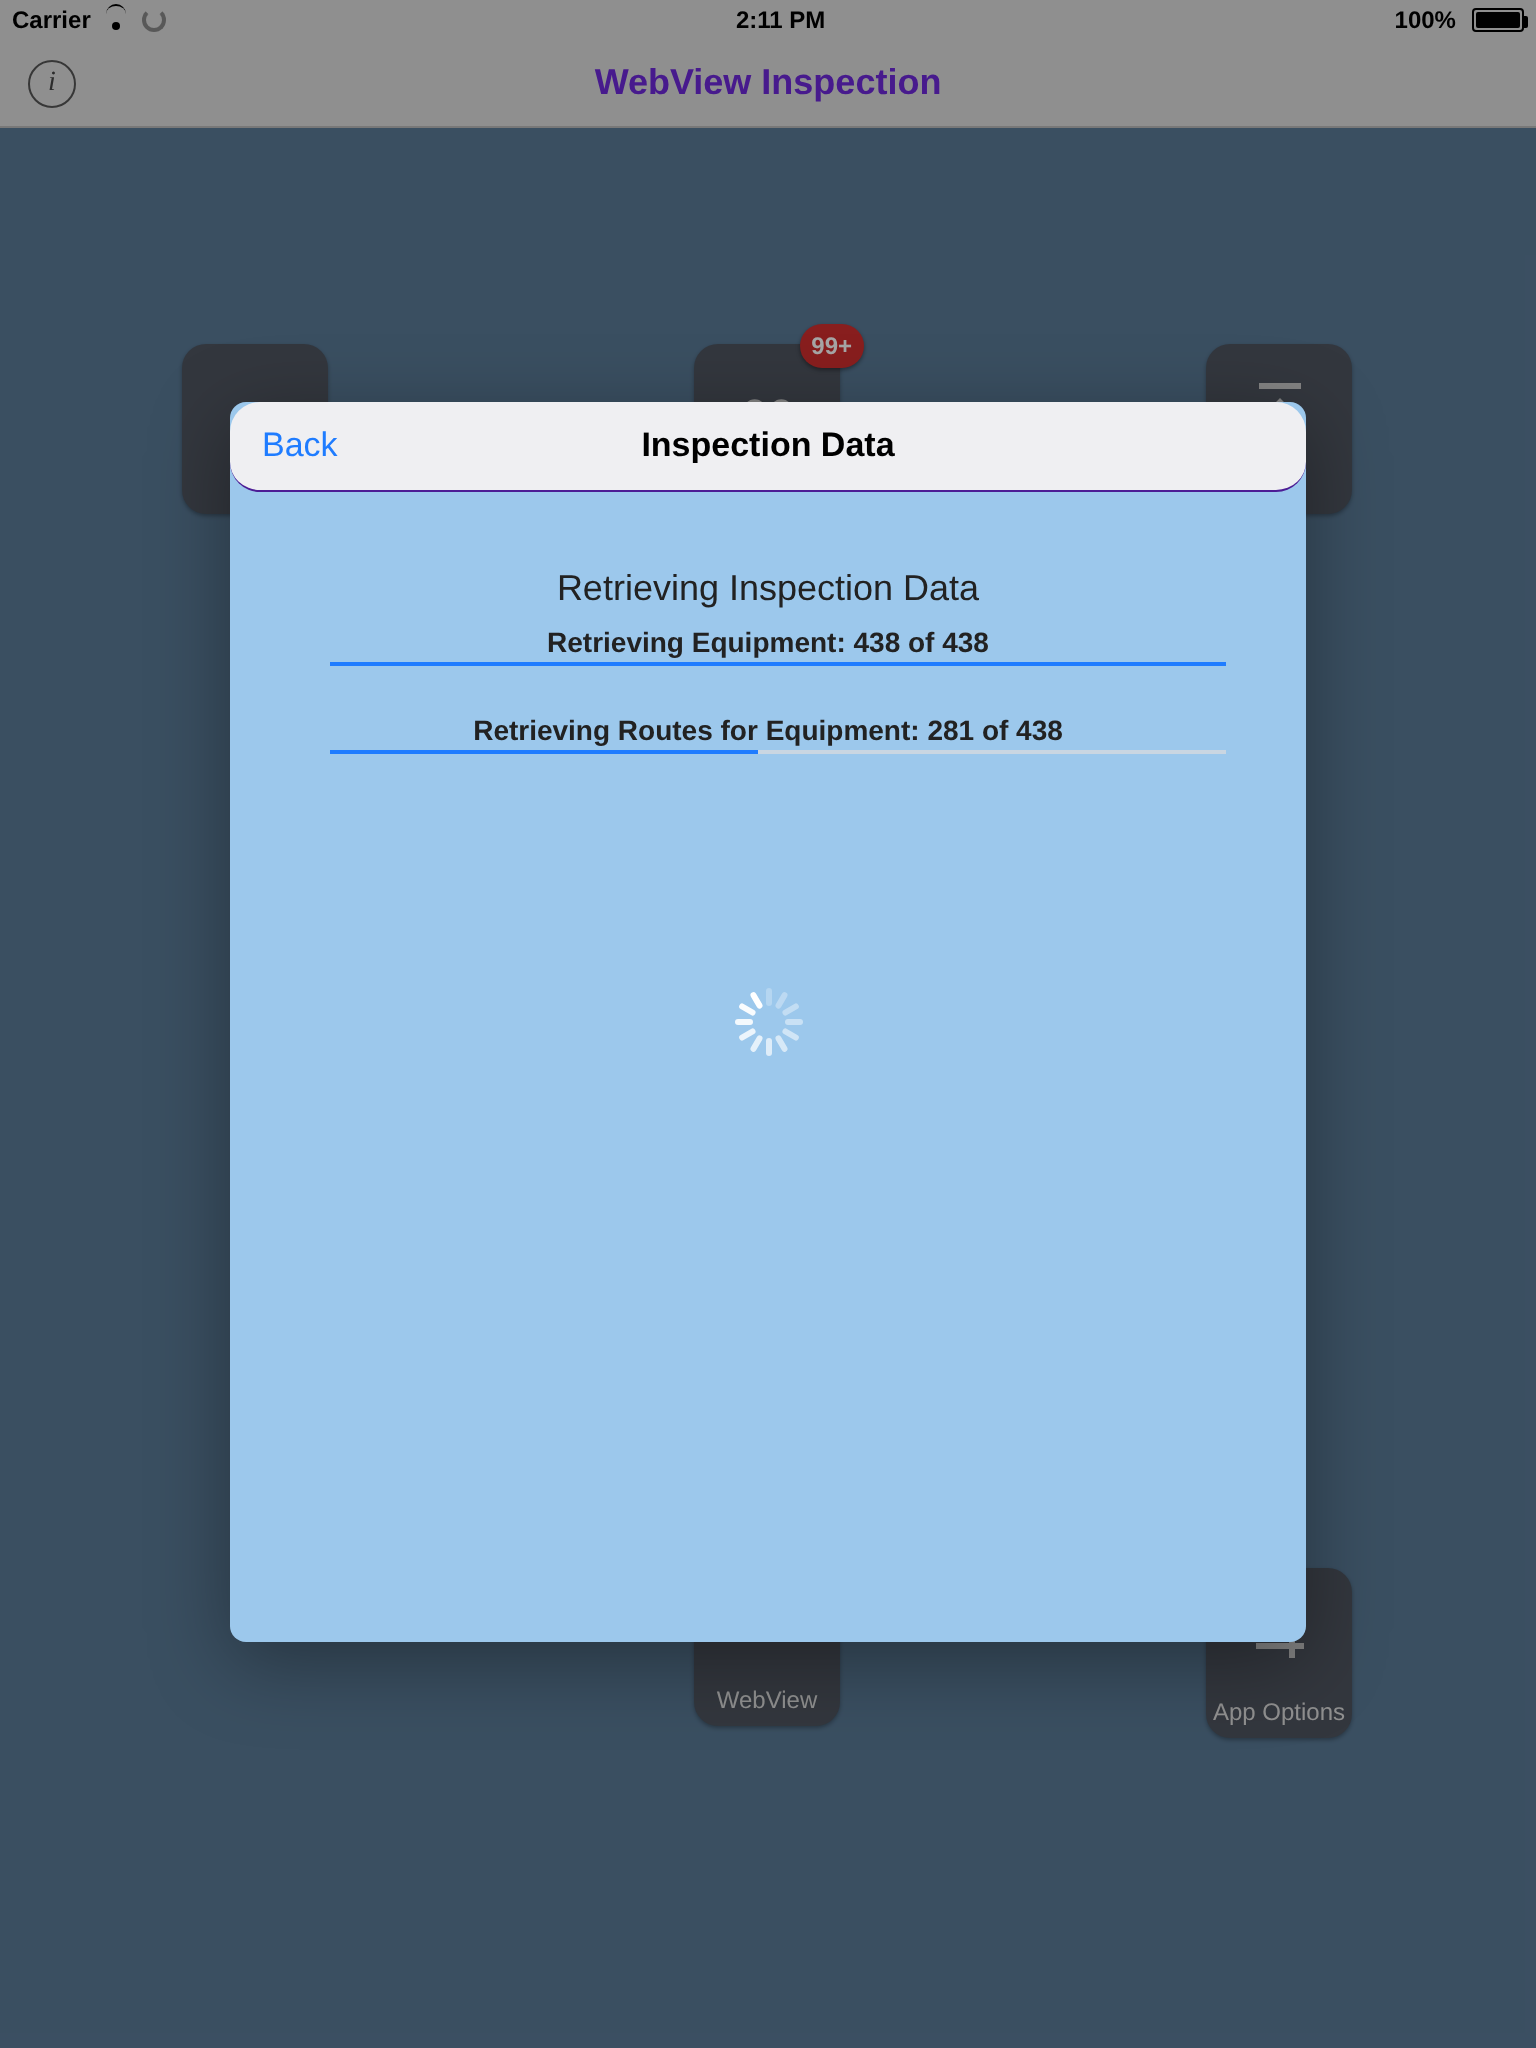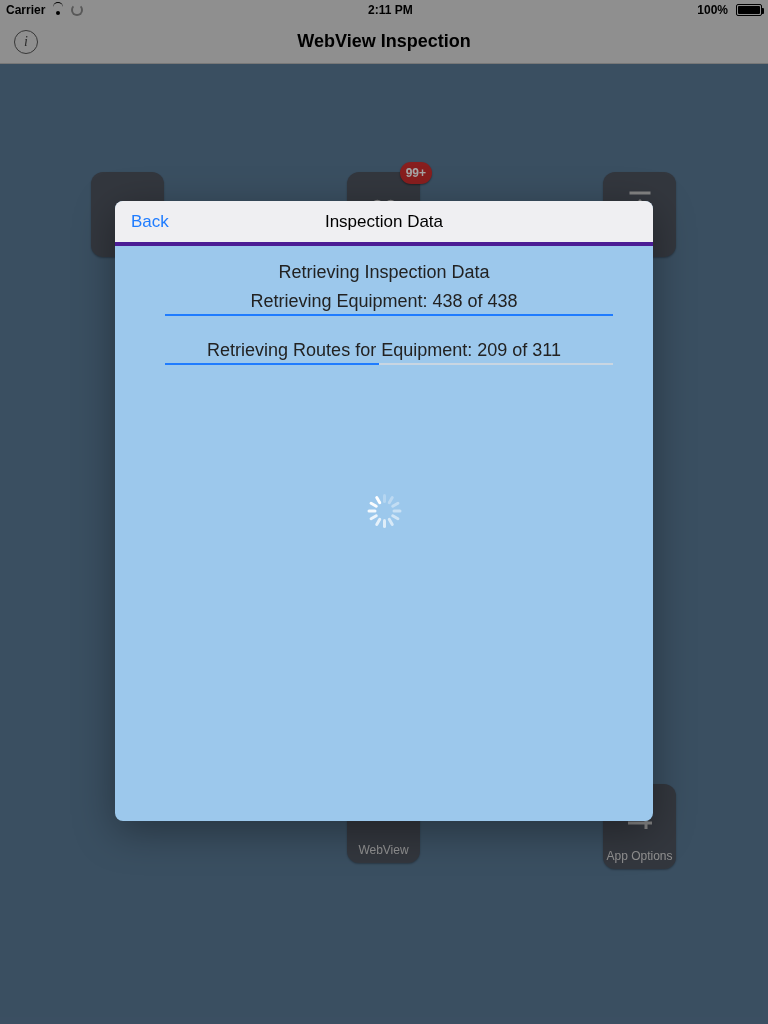--- a/index.html
+++ b/index.html
@@ -45,21 +45,21 @@
     .battery::after { content: ""; position: absolute; right: -3px; top: 3px; width: 2px; height: 6px; background: #000; border-radius: 0 1px 1px 0; }
     .battery .fill { position: absolute; left: 1px; top: 1px; bottom: 1px; right: 1px; background: #000; border-radius: 1px; }
 
     
     .nav-bar {
       height: 44px; background: #dcdcdc;
       display: flex; align-items: center; justify-content: center;
       border-bottom: 1px solid #b8b8b8;
       position: relative;
     }
-    .nav-title { font-size: 18px; font-weight: 600; color: #000000; }
+    .nav-title { font-size: 18px; font-weight: 600; color: #6d28d9; }
     .info-btn {
       position: absolute; left: 14px; top: 50%; transform: translateY(-50%);
       width: 24px; height: 24px; border: 1px solid #555; border-radius: 50%;
       display: flex; align-items: center; justify-content: center;
       font-family: Georgia, serif; font-style: italic; font-size: 14px; color: #444;
     }
 
     
     .bg-tiles { position: absolute; left: 0; right: 0; top: 64px; bottom: 0; }
     .tile {
@@ -90,32 +90,32 @@
     
     .dim { position: absolute; inset: 0; background: rgba(0,0,0,0.35); }
 
     
     .modal {
       position: absolute; left: 115px; top: 201px; width: 538px; height: 620px;
       background: #9cc8ec; border-radius: 8px; overflow: hidden;
       box-shadow: 0 10px 40px rgba(0,0,0,.35);
     }
     .modal-header {
-      height: 45px; background: #efeff2; border-bottom: 4px solid #4c1d95;
-      display: flex; align-items: center; justify-content: center; position: relative;
+      height: 45px; background: #efeff2; border-bottom: 1px solid #4c1d95;
+      display: flex; align-items: center; justify-content: center; position: relative; border-radius: 15px;
     }
     .modal-back {
       position: absolute; left: 16px; top: 0; bottom: 0; display: flex; align-items: center;
       color: #1f7cff; font-size: 17px;
     }
-    .modal-title { font-size: 17px; font-weight: 400; color: #000; }
-
-    .modal-body { padding: 16px 50px 0 50px; text-align: center; color: #222; }
+    .modal-title { font-size: 17px; font-weight: 700; color: #000; }
+
+    .modal-body { padding: 38px 50px 0 50px; text-align: center; color: #222; }
     .retrieving-title { font-size: 18px; font-weight: 400; margin-bottom: 8px; }
-    .prog-label { font-size: 18px; font-weight: 400; margin-bottom: 2px; }
+    .prog-label { font-size: 14px; font-weight: 700; margin-bottom: 2px; }
     .progress { width: 448px; height: 2px; background: #c9d6e2; margin: 0 auto 24px auto; position: relative; }
     .progress .bar { position: absolute; left: 0; top: 0; bottom: 0; background: #1f7cff; }
 
     .spinner-big {
       position: absolute; left: 50%; top: 50%; transform: translate(-50%,-50%);
       width: 34px; height: 34px;
     }
     .spinner-big .blade {
       position: absolute; left: 50%; top: 50%; width: 3px; height: 9px; margin-left: -1.5px; margin-top: -17px;
       background: #fff; border-radius: 2px; transform-origin: 50% 17px;
@@ -211,21 +211,21 @@
       <div class="modal-title">Inspection Data</div>
     </div>
     <div class="modal-body">
       <div class="retrieving-title">Retrieving Inspection Data</div>
 
       <div class="prog-label">Retrieving Equipment: 438 of 438</div>
       <div class="progress">
         <div class="bar" style="width:100%"></div>
       </div>
 
-      <div class="prog-label">Retrieving Routes for Equipment: 209 of 311</div>
+      <div class="prog-label">Retrieving Routes for Equipment: 281 of 438</div>
       <div class="progress">
         <div class="bar" style="width:47.7%"></div>
       </div>
     </div>
 
     <div class="spinner-big">
       <div class="blade" style="transform:rotate(0deg);opacity:.25"></div>
       <div class="blade" style="transform:rotate(30deg);opacity:.32"></div>
       <div class="blade" style="transform:rotate(60deg);opacity:.39"></div>
       <div class="blade" style="transform:rotate(90deg);opacity:.46"></div>

